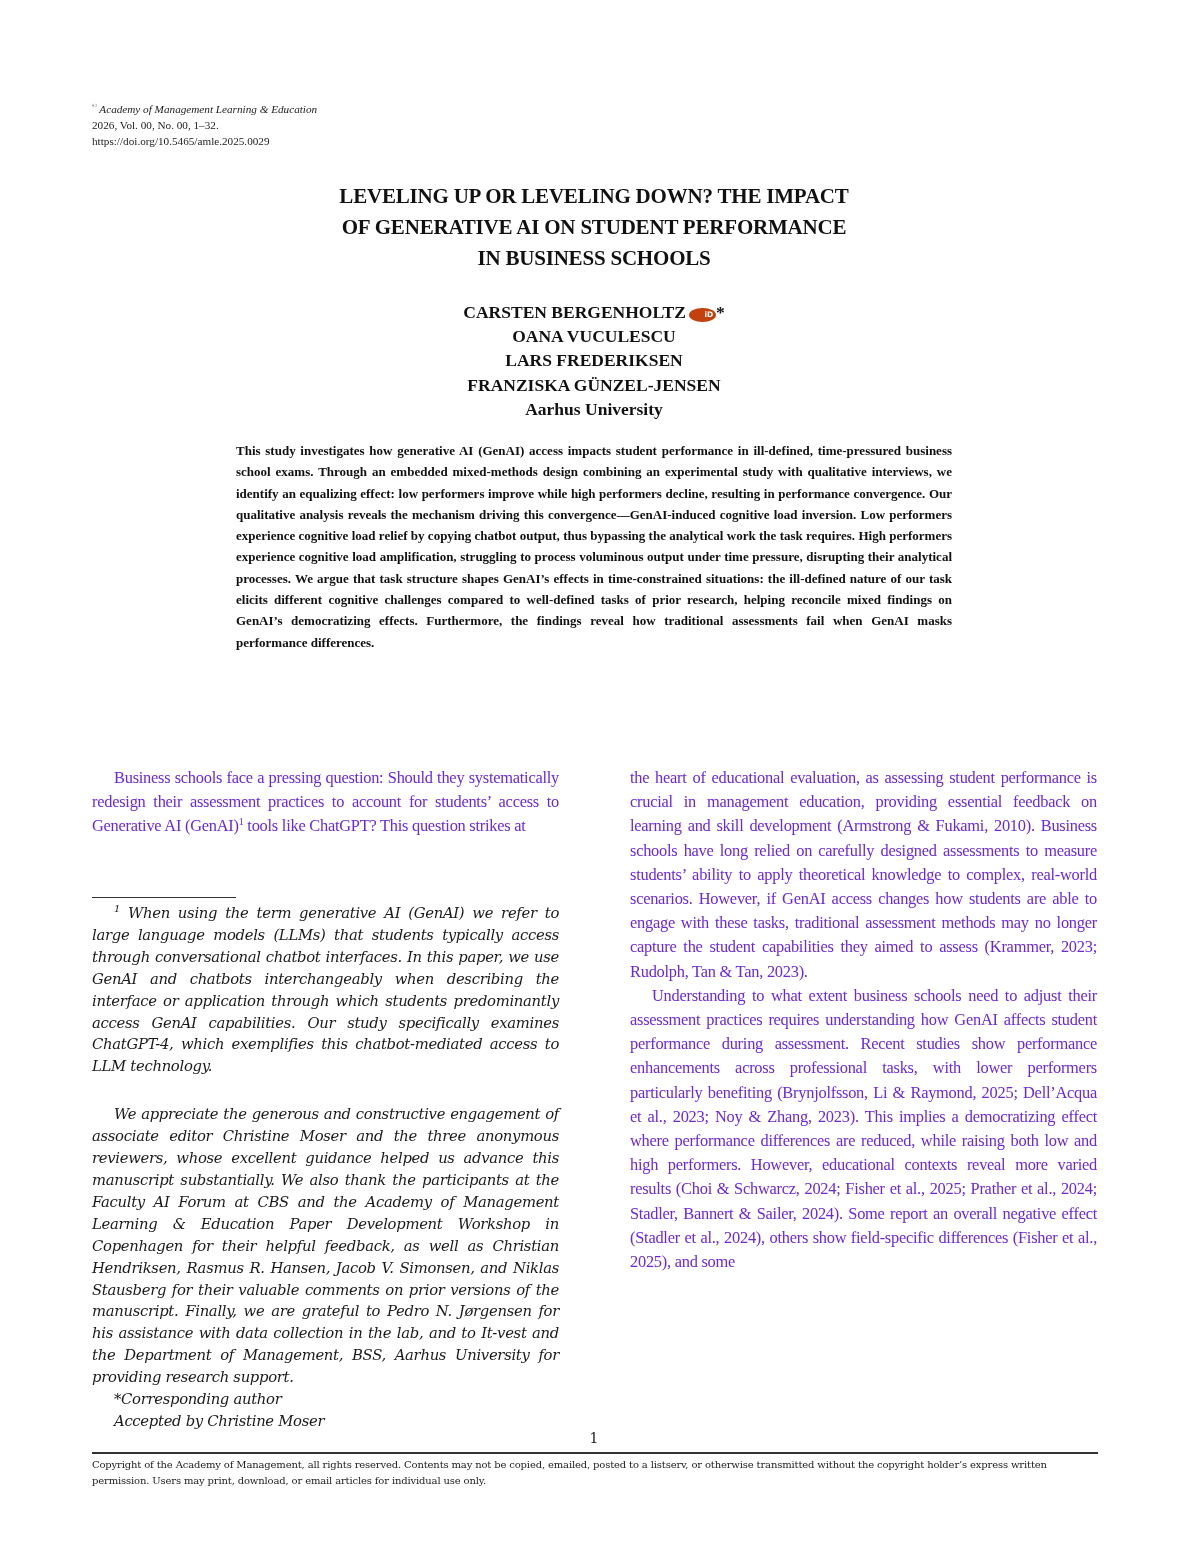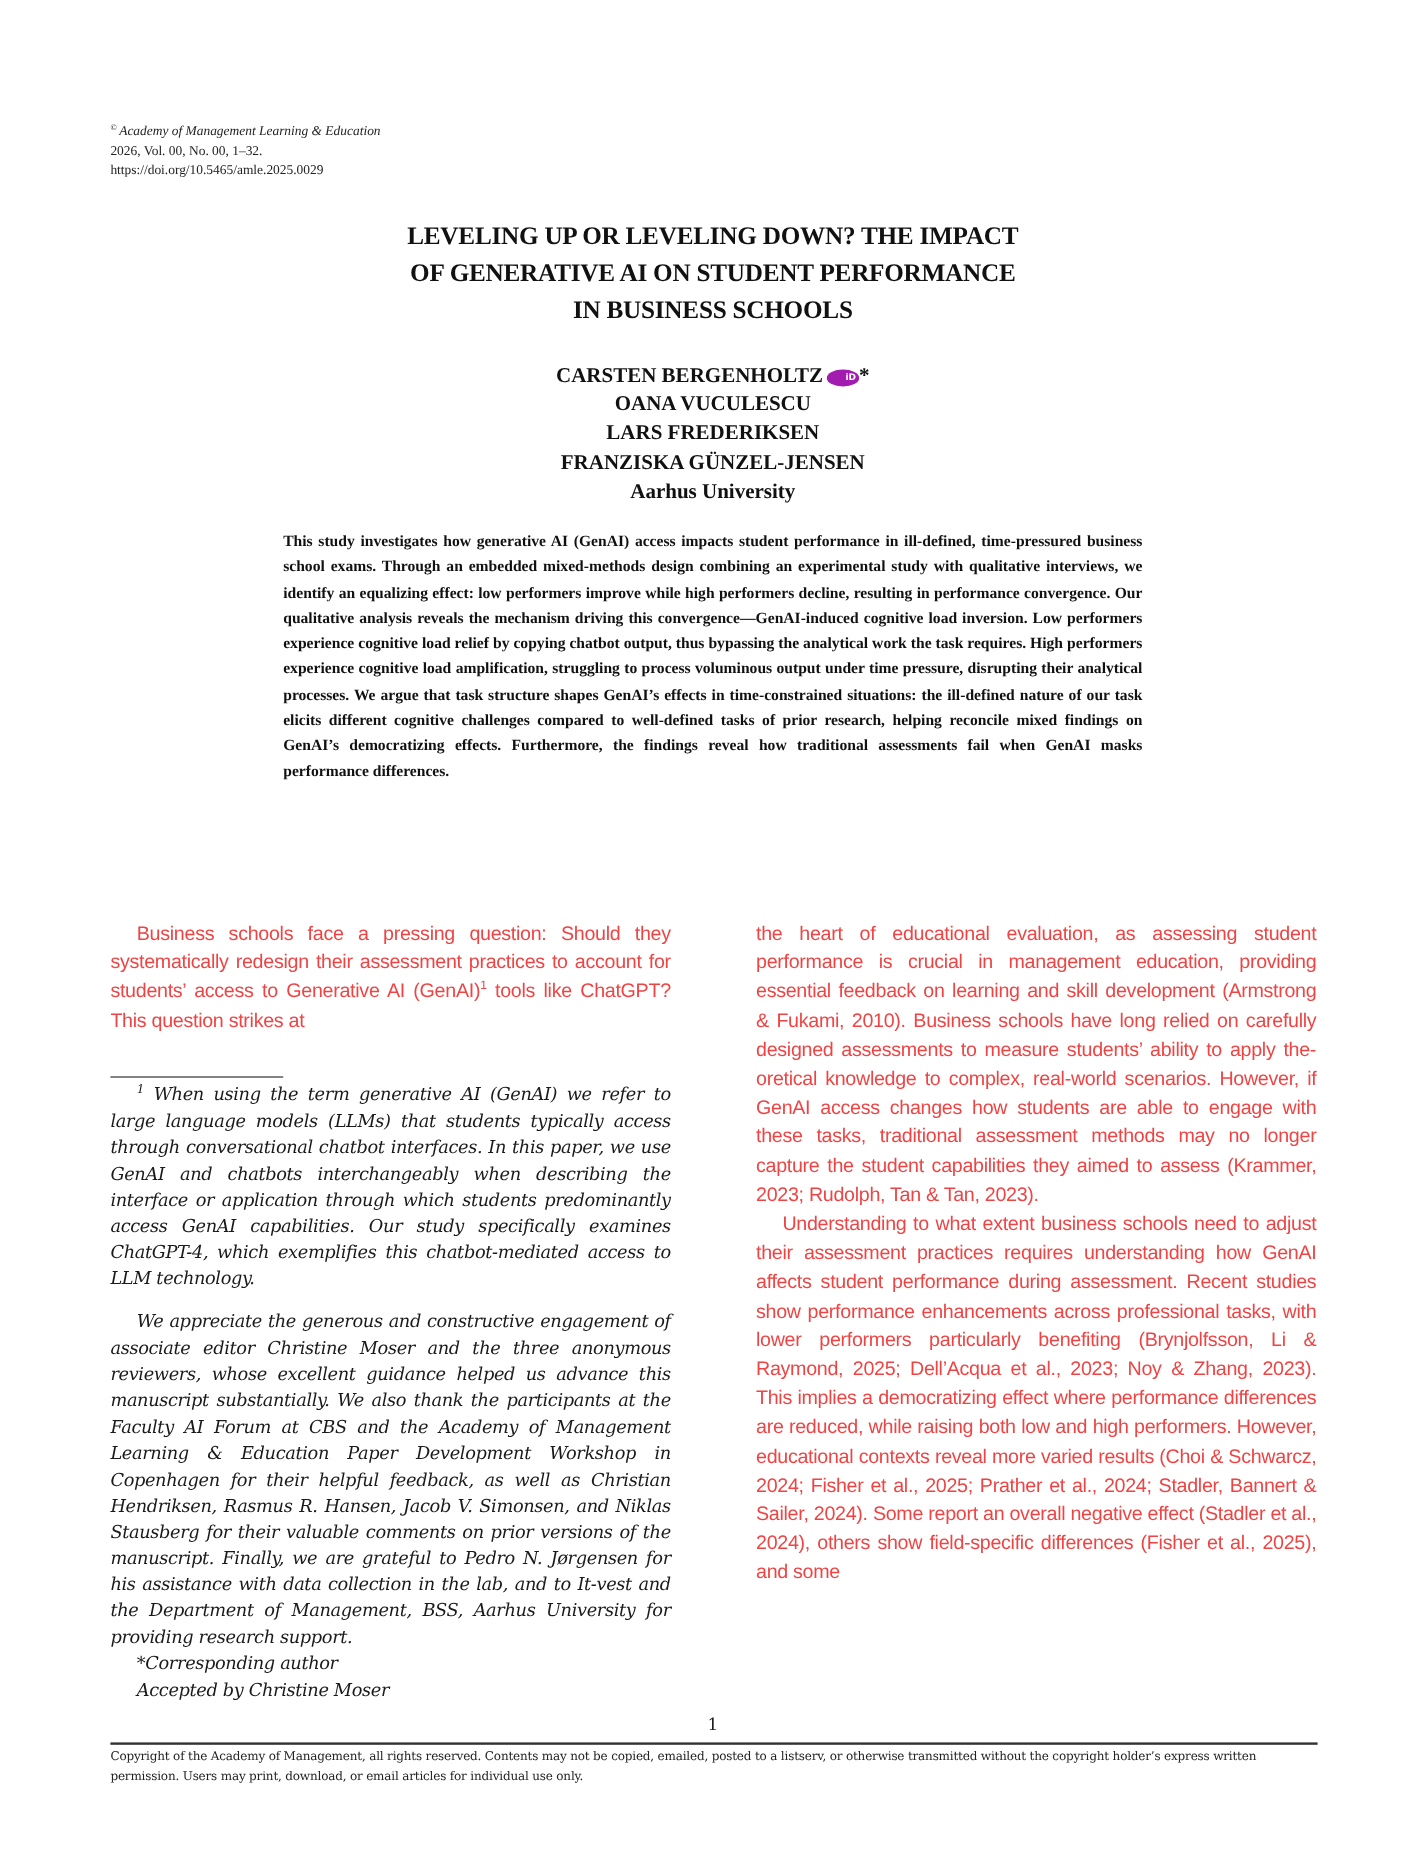--- a/index.html
+++ b/index.html
@@ -3,31 +3,31 @@
 <meta charset="utf-8">
 <style>
   html, body { margin: 0; padding: 0; background: #ffffff; }
   body { width: 1188px; height: 1548px; position: relative; overflow: hidden; color: #1a1a1a; font-family: "DejaVu Serif", "Liberation Serif", serif; }
   .journal { position: absolute; left: 92px; top: 98px; font-size: 11.2px; line-height: 16px; color: #222; font-family: Liberation Serif, serif; }
   .journal .jname { font-style: italic; }
   .journal .copy { font-size: 7px; vertical-align: super; margin-right: 2px; }
   .title { position: absolute; left: 180px; width: 828px; top: 181px; text-align: center; font-family: "Liberation Serif", serif; font-weight: bold; font-size: 21px; line-height: 31px; letter-spacing: -0.2px; color: #111; }
   .title div { white-space: nowrap; }
   .authors { position: absolute; left: 294px; width: 600px; top: 300px; text-align: center; font-family: "Liberation Serif", serif; font-weight: bold; font-size: 17.5px; line-height: 24.2px; color: #111; }
-  .orcid { display: inline-block; width: 14px; height: 14px; border-radius: 50%; background: #a21caf; color: #fff; font-size: 7.5px; line-height: 14px; text-align: center; vertical-align: 1px; margin-left: 3px; font-family: "DejaVu Sans", sans-serif; font-weight: bold; padding-left: 13px; }
+  .orcid { display: inline-block; width: 14px; height: 14px; border-radius: 50%; background: #c2410c; color: #fff; font-size: 7.5px; line-height: 14px; text-align: center; vertical-align: 1px; margin-left: 3px; font-family: "DejaVu Sans", sans-serif; font-weight: bold; padding-left: 13px; }
   .abstract { position: absolute; left: 236px; width: 716px; top: 440px; font-family: "Liberation Serif", serif; font-weight: bold; font-size: 13px; line-height: 21.3px; text-align: justify; color: #111; hyphens: manual; }
-  .col { position: absolute; width: 467px; font-family: Liberation Sans, sans-serif; color: #ef4444; text-align: justify; }
+  .col { position: absolute; width: 467px; font-family: Liberation Serif, serif; color: #6d28d9; text-align: justify; }
   .col-left { left: 92px; top: 766px; }
   .col-right { left: 630px; top: 766px; }
   .body-text { font-size: 16.4px; line-height: 24.2px; letter-spacing: -0.25px; }
   .indent { text-indent: 22px; }
   .fn-rule { position: absolute; left: 92px; top: 897px; width: 144px; height: 1px; background: #333; }
   .footnotes { position: absolute; left: 92px; width: 467px; top: 902px; font-family: "DejaVu Serif", serif; font-size: 14.8px; line-height: 21.9px; letter-spacing: -0.3px; text-align: justify; color: #1a1a1a; font-style: italic; }
   .footnotes p { margin: 0; }
-  .footnotes .gap { margin-top: 14px; }
+  .footnotes .gap { margin-top: 26px; }
   sup { font-size: 10px; line-height: 0; }
   .page-num { position: absolute; left: 0; width: 1188px; top: 1430px; text-align: center; font-size: 14px; font-family: "DejaVu Serif", serif; }
   .bottom-rule { position: absolute; left: 92px; top: 1452px; width: 1006px; height: 2px; background: #333; }
   .copyright { position: absolute; left: 92px; width: 1010px; top: 1457px; font-family: "DejaVu Serif", serif; font-size: 10px; line-height: 15.5px; letter-spacing: -0.15px; color: #222; }
   p { margin: 0; }
 </style>
 </head>
 <body>
 
 <div class="journal">

